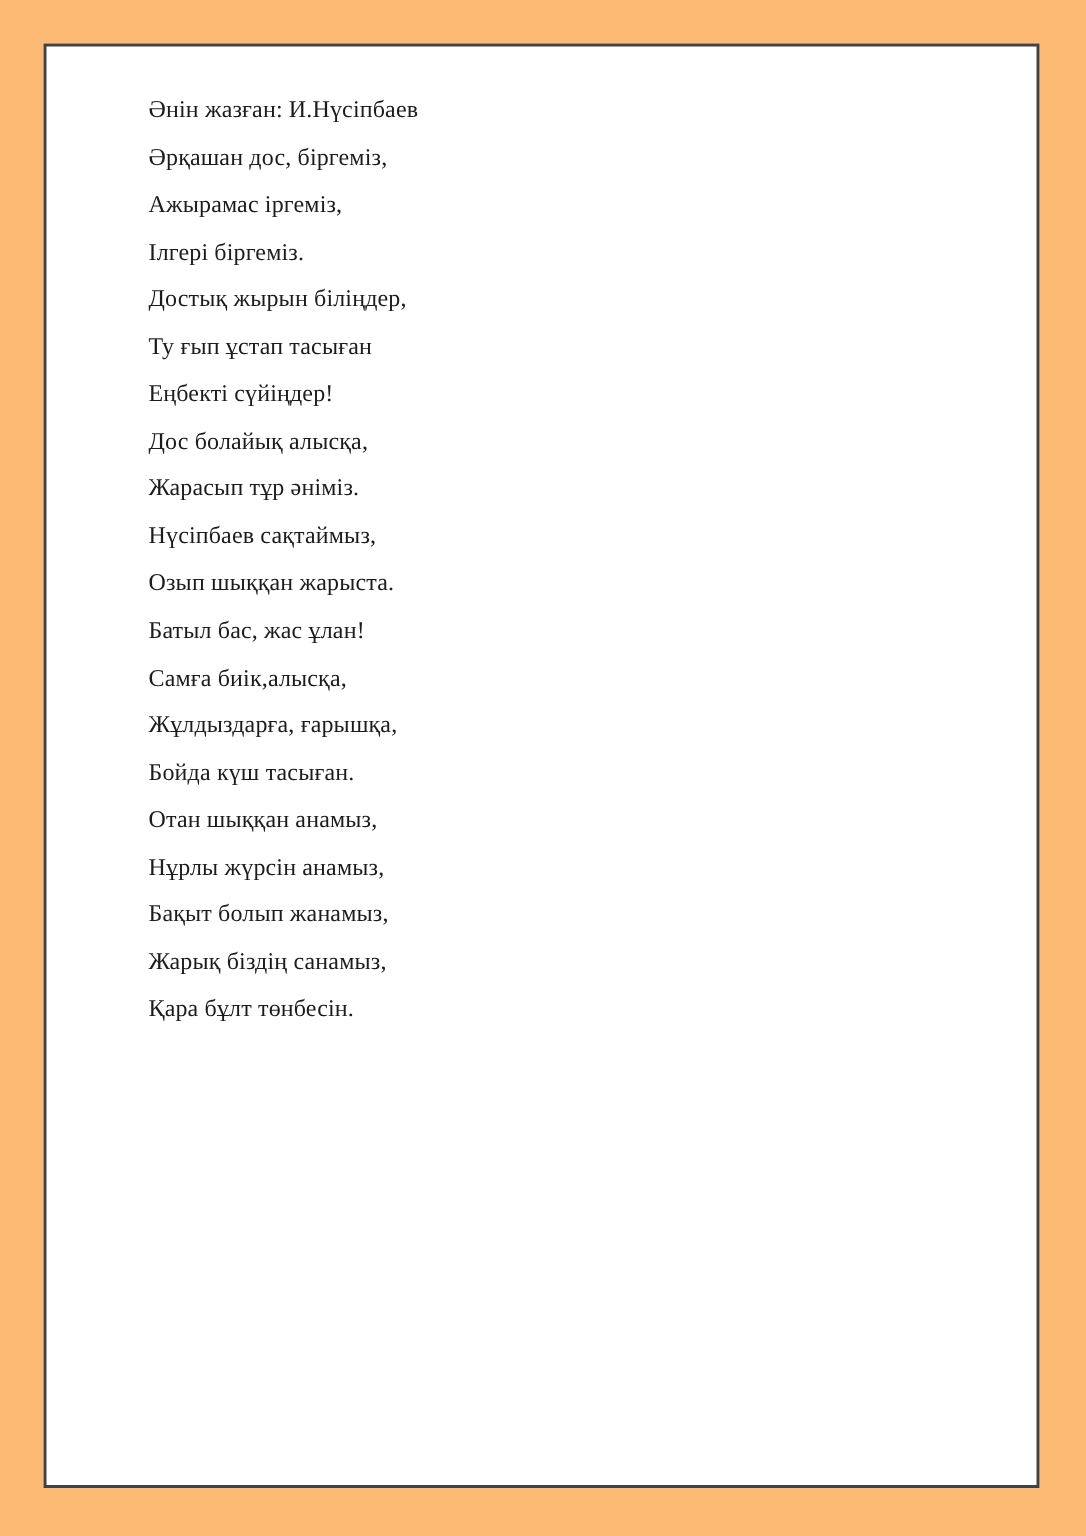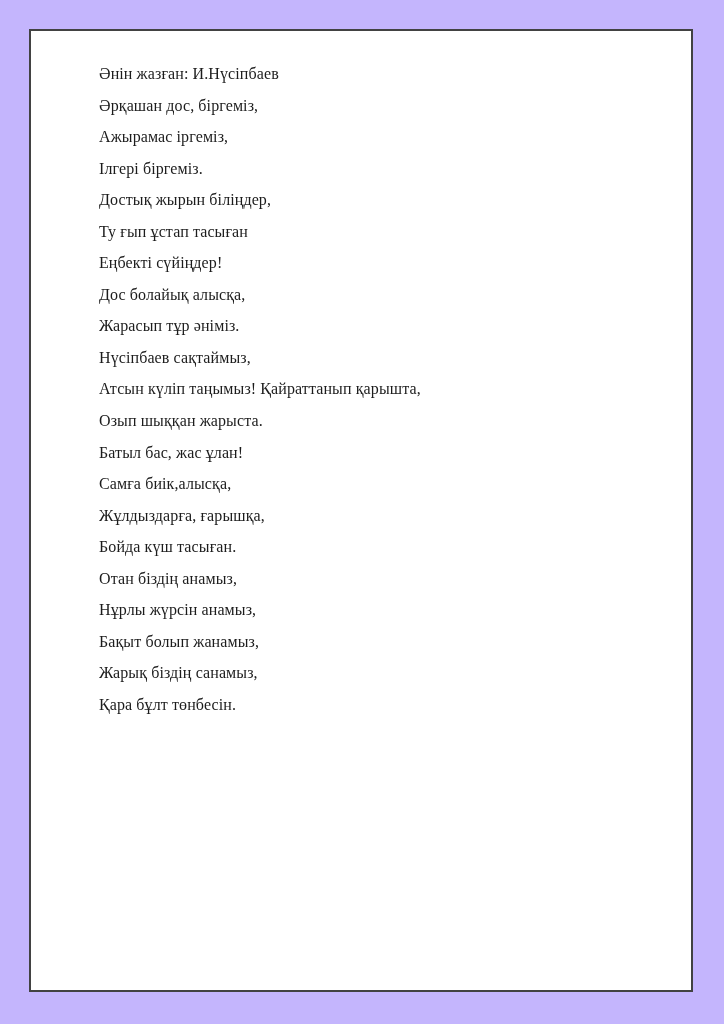--- a/index.html
+++ b/index.html
@@ -4,21 +4,21 @@
 <style>
   html, body {
     margin: 0;
     padding: 0;
     background: #ffffff;
   }
   .canvas {
     position: relative;
     width: 724px;
     height: 1024px;
-    background: #c4b5fd;
+    background: #fdba74;
     overflow: hidden;
     font-family: "Liberation Serif", "DejaVu Serif", serif;
   }
   .page-border {
     position: absolute;
     left: 29px;
     top: 29px;
     width: 664px;
     height: 963px;
     border: 2px solid #424242;
@@ -48,25 +48,24 @@
       <div class="text-line">Әнін жазған: И.Нүсіпбаев</div>
       <div class="text-line">Әрқашан дос, біргеміз,</div>
       <div class="text-line">Ажырамас іргеміз,</div>
       <div class="text-line">Ілгері біргеміз.</div>
       <div class="text-line">Достық жырын біліңдер,</div>
       <div class="text-line">Ту ғып ұстап тасыған</div>
       <div class="text-line">Еңбекті сүйіңдер!</div>
       <div class="text-line">Дос болайық алысқа,</div>
       <div class="text-line">Жарасып тұр әніміз.</div>
       <div class="text-line">Нүсіпбаев сақтаймыз,</div>
-      <div class="text-line">Атсын күліп таңымыз! Қайраттанып қарышта,</div>
       <div class="text-line">Озып шыққан жарыста.</div>
       <div class="text-line">Батыл бас, жас ұлан!</div>
       <div class="text-line">Самға биік,алысқа,</div>
       <div class="text-line">Жұлдыздарға, ғарышқа,</div>
       <div class="text-line">Бойда күш тасыған.</div>
-      <div class="text-line">Отан біздің анамыз,</div>
+      <div class="text-line">Отан шыққан анамыз,</div>
       <div class="text-line">Нұрлы жүрсін анамыз,</div>
       <div class="text-line">Бақыт болып жанамыз,</div>
       <div class="text-line">Жарық біздің санамыз,</div>
       <div class="text-line">Қара бұлт төнбесін.</div>
     </div>
 </div>
 
 </body></html>

